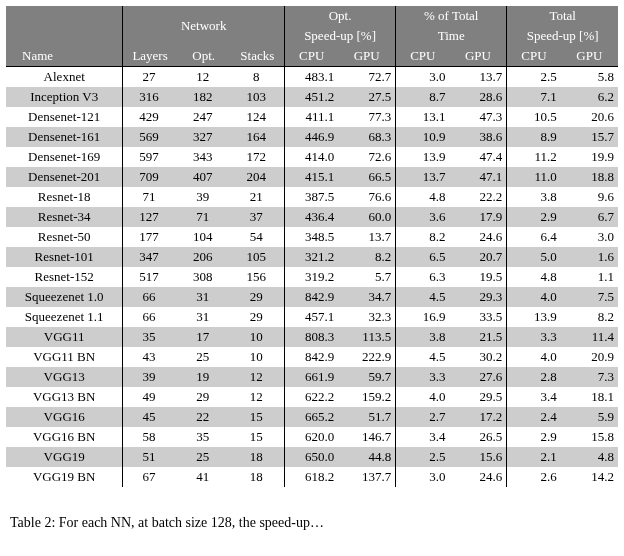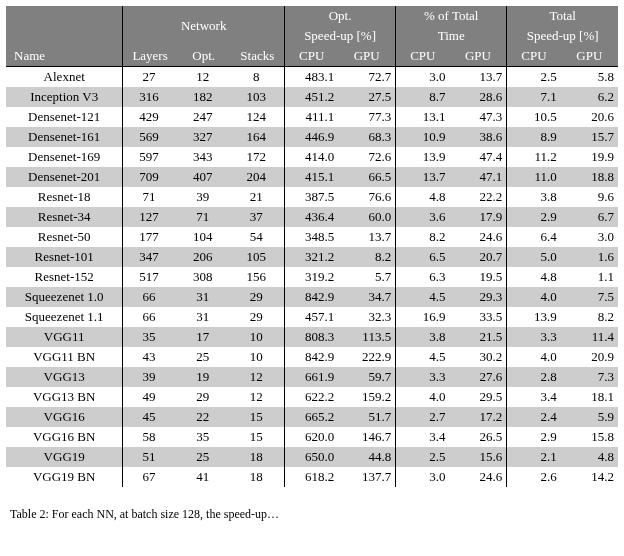--- a/index.html
+++ b/index.html
@@ -26,21 +26,21 @@
   col.gpu    { width: 50px; }
 
   thead th {
     background: #808080;
     color: #fff;
     font-weight: normal;
     text-align: center;
     padding: 2px 2px;
     font-size: 13px;
   }
-  thead th.left  { text-align: left; padding-left: 8px; }
+  thead th.left  { text-align: left; padding-left: 16px; }
 
   .h-border-bottom { border-bottom: 1px solid #000; padding-left: 25px; }
 
   tbody td {
     padding: 2px 4px 2px 2px;
     text-align: right;
     white-space: nowrap;
     font-size: 13px;
   }
   tbody td.name {
@@ -49,22 +49,22 @@
   }
   tbody td.center { text-align: center; }
 
   tbody tr.odd td { background: #cdcdcd; }
   tbody tr.even td { background: #ffffff; }
 
   
   .sep-right { border-right: 1px solid #000; }
 
   .caption {
-    margin-top: 20px;
-    font-size: 12px;
+    margin-top: 28px;
+    font-size: 14px;
     padding: 0 4px;
   }
 </style>
 </head>
 <body>
 
 <div class="wrap">
 <table>
   <colgroup>
     <col class="name">

